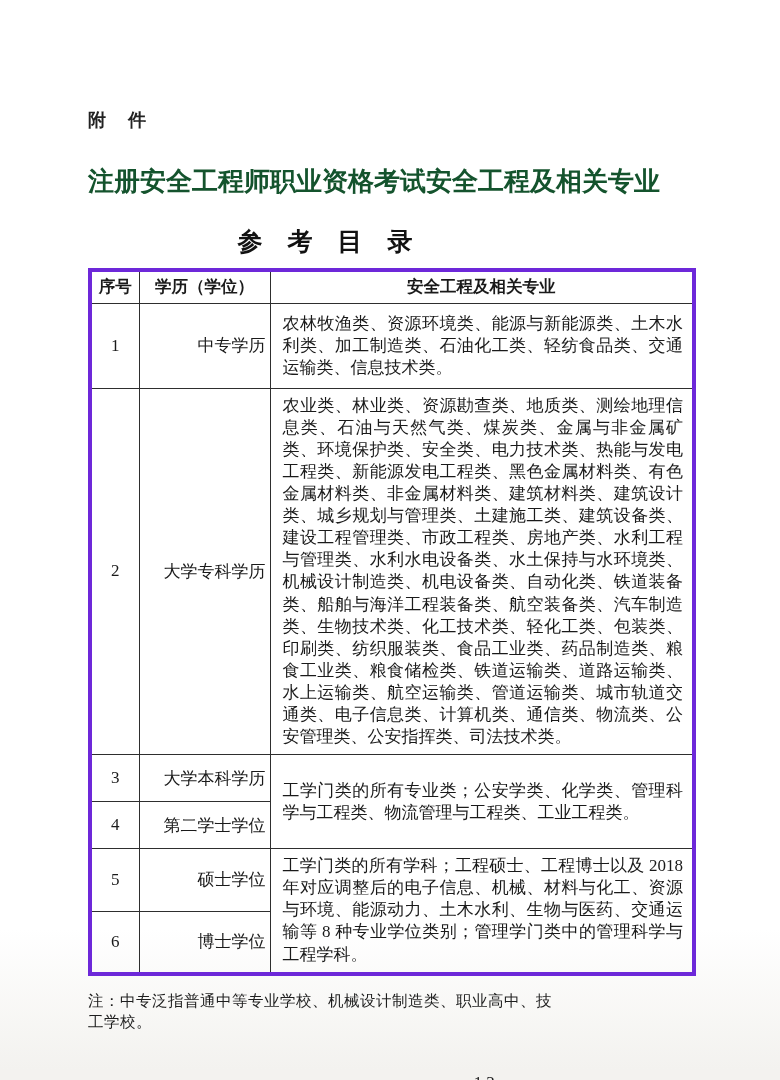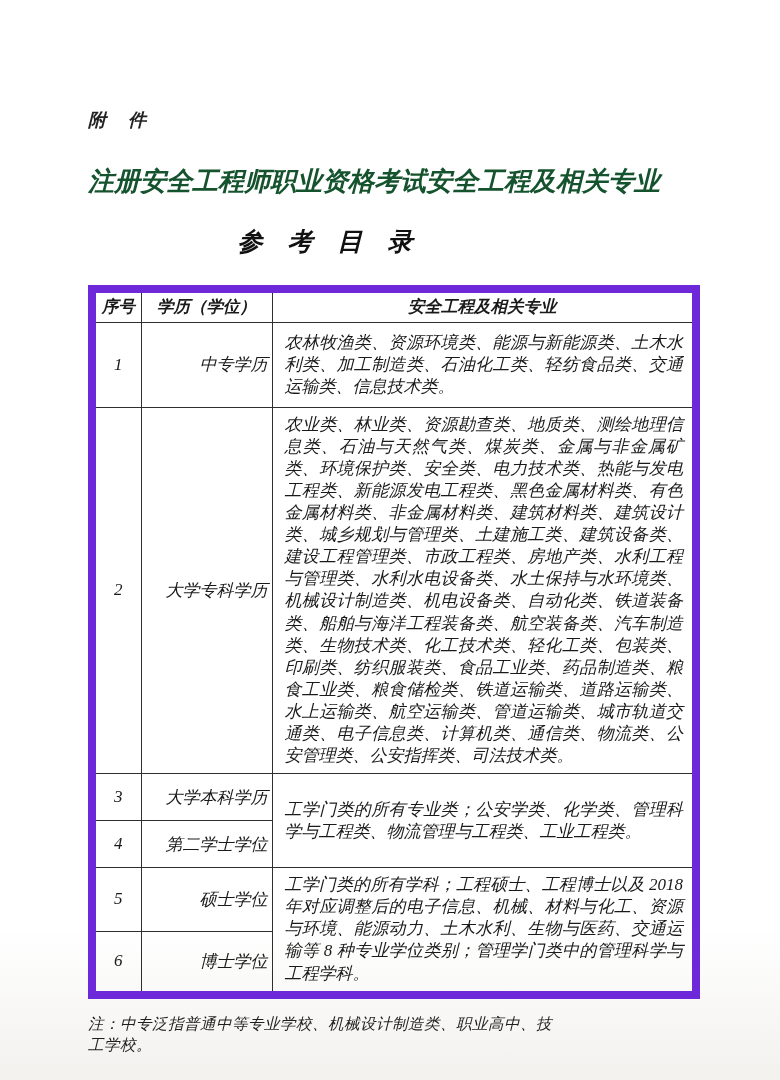--- a/index.html
+++ b/index.html
@@ -13,21 +13,20 @@
     font-family: "Liberation Serif", "DejaVu Serif", serif;
     color: #1c1c1c;
     overflow: hidden;
   }
   .page {
     position: relative;
     width: 618px;
     height: 1080px;
     box-sizing: border-box;
     padding: 108px 56px 0 88px;
-    font-style: italic;
   }
   .attachment-label {
     font-size: 18px;
     font-weight: bold;
     color: #222;
     letter-spacing: 2px;
   }
   .doc-title {
     margin-top: 34px;
     text-align: center;
@@ -39,25 +38,25 @@
   }
   .doc-subtitle {
     margin-top: 30px;
     text-align: center;
     font-size: 25px;
     font-weight: bold;
     color: #111;
     line-height: 1.2;
   }
   table.ref-table {
-    margin-top: 28px;
+    margin-top: 11px;
     border-collapse: collapse;
     table-layout: fixed;
     width: 604px;
-    border: 8px solid #6d28d9;
+    border: 4px solid #6d28d9;
   }
   table.ref-table col.c-no  { width: 49px; }
   table.ref-table col.c-deg { width: 131px; }
   table.ref-table col.c-maj { width: 424px; }
   table.ref-table th,
   table.ref-table td {
     border: 1px solid #2e2e2e;
     font-size: 17px;
     color: #1a1a1a;
     vertical-align: middle;

